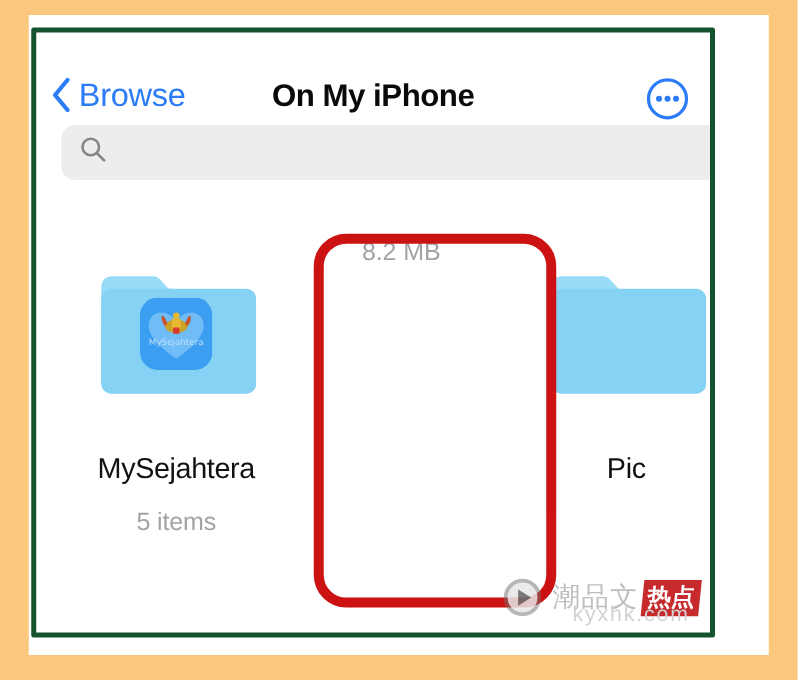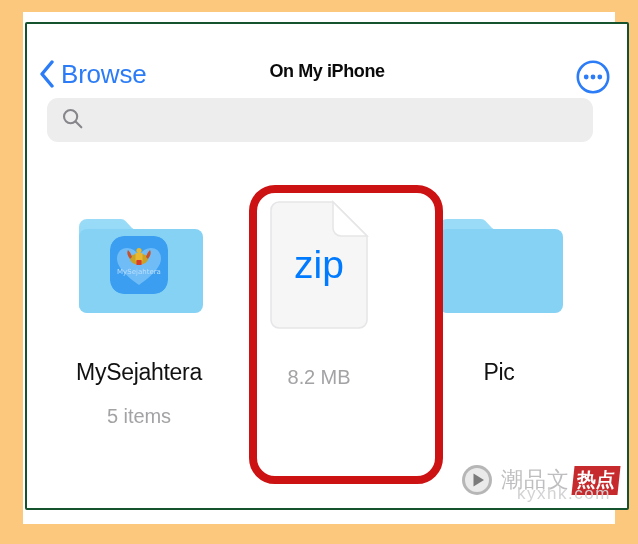--- a/index.html
+++ b/index.html
@@ -24,24 +24,24 @@
     width: 592px;
     height: 512px;
     background: #ffffff;
   }
 
   
   #phone-card {
     position: absolute;
     left: 25px;
     top: 22px;
-    width: 604px;
+    width: 547px;
     height: 488px;
     background: #ffffff;
-    border: 2px solid #14532d;
+    border: 4px solid #14532d;
     border-radius: 2px;
     overflow: hidden;
   }
 
   
   #nav-bar {
     position: absolute;
     left: 0; top: 0;
     width: 100%;
     height: 66px;
@@ -66,21 +66,21 @@
     letter-spacing: -0.2px;
     line-height: 1;
     white-space: nowrap;
   }
 
   #page-title {
     position: absolute;
     left: 0; right: 0;
     top: 37px;
     text-align: center;
-    font-size: 18px;
+    font-size: 25px;
     font-weight: bold;
     color: #0a0a0a;
     letter-spacing: -0.4px;
   }
 
   #more-button {
     position: absolute;
     right: 17px;
     top: 36px;
     width: 34px; height: 34px;
@@ -292,29 +292,20 @@
               <text x="29" y="38" font-family="DejaVu Sans, sans-serif" font-size="7" fill="#bcdffc" text-anchor="middle">MySejahtera</text>
             </svg>
           </span>
         </div>
       </div>
       <div class="item-name">MySejahtera</div>
       <div class="item-meta">5 items</div>
     </div>
 
     <div class="grid-cell">
-      <div class="icon-slot">
-        <span>
-          <svg class="doc-icon" viewBox="0 0 104 130">
-            <path d="M4 10 a8 8 0 0 1 8-8 h54 l34 34 v84 a8 8 0 0 1 -8 8 h-80 a8 8 0 0 1 -8 -8 z" fill="#f6f6f7" stroke="#e6e6e8" stroke-width="1.6"></path>
-            <path d="M66 2 l34 34 h-26 a8 8 0 0 1 -8 -8 z" fill="#ffffff" stroke="#e6e6e8" stroke-width="1.6"></path>
-            <text x="52" y="78" font-family="Liberation Sans, sans-serif" font-size="39" fill="#007aff" text-anchor="middle">zip</text>
-          </svg>
-        </span>
-      </div>
       <div class="item-meta">8.2 MB</div>
     </div>
 
     <div class="grid-cell">
       <div class="icon-slot">
         <div class="folder-wrap">
           <svg class="folder-icon" viewBox="0 0 128 104">
             <path d="M4 14 a8 8 0 0 1 8-8 h34 a6 6 0 0 1 4.5 2 l6 6.6 a6 6 0 0 0 4.5 2 h55 a8 8 0 0 1 8 8 v67 a8 8 0 0 1 -8 8 h-104 a8 8 0 0 1 -8 -8 z" fill="#9adcf8"></path>
             <path d="M4 24 a8 8 0 0 1 8-8 h108 a8 8 0 0 1 8 8 v68 a8 8 0 0 1 -8 8 h-108 a8 8 0 0 1 -8 -8 z" fill="#85d2f5"></path>
           </svg>

